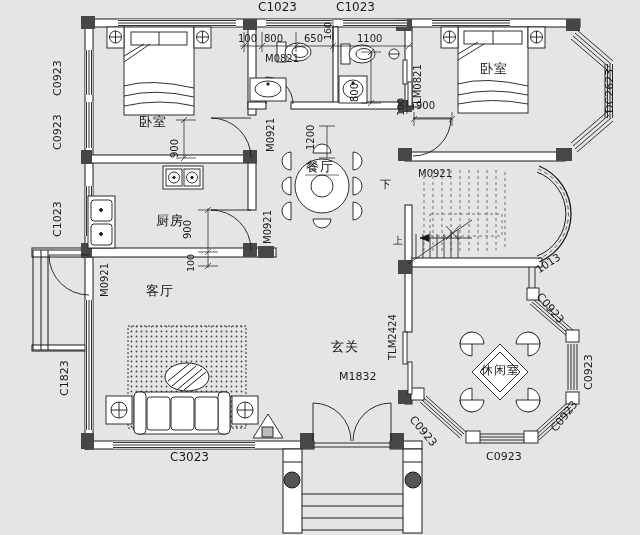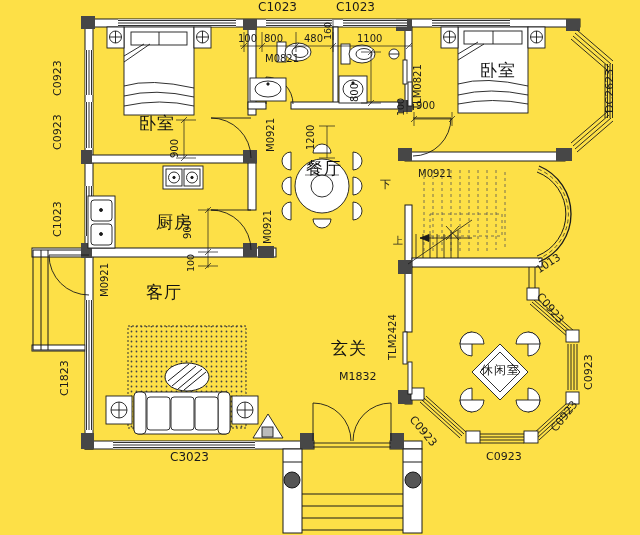--- a/index.html
+++ b/index.html
@@ -1,21 +1,21 @@
 <!DOCTYPE html>
 <html><head>
 <meta charset="utf-8">
 <style>
   html,body{margin:0;padding:0;background:#fff;}
-  #stage{position:relative;width:640px;height:535px;background:#fde047;overflow:hidden;
+  #stage{position:relative;width:640px;height:535px;background:#e5e5e5;overflow:hidden;
          font-family:"DejaVu Sans",sans-serif;}
   svg{position:absolute;left:0;top:0;}
   .lbl{position:absolute;font:11px "DejaVu Sans",sans-serif;color:#1a1a1a;line-height:1;white-space:nowrap;}
   .s10{font-size:10px;} .s9{font-size:9.5px;} .s12{font-size:12px;}
-  .room{font-size:17px;letter-spacing:1px;color:#111;}
+  .room{font-size:13px;letter-spacing:1px;color:#111;}
   .v{transform:rotate(-90deg);transform-origin:0 0;}
   .dne{transform:rotate(50deg);transform-origin:0 0;}
   .dse{transform:rotate(-52deg);transform-origin:0 0;}
   .dsw{transform:rotate(50deg);transform-origin:0 0;}
   .d1013{transform:rotate(-33deg);transform-origin:0 0;font-size:10.5px;}
   .watermark{position:absolute;left:220px;top:236px;font-size:46px;letter-spacing:5px;
              font-family:"DejaVu Serif",serif;color:#d93025;opacity:.88;font-weight:bold;}
 </style>
 </head>
 <body>
@@ -454,21 +454,21 @@
     <line x1="333" y1="20" x2="333" y2="40"></line>
     <line x1="407" y1="100" x2="407" y2="114"></line>
   </g>
 </svg>
 
   <span class="lbl s12" style="left:258px;top:1px">C1023</span>
   <span class="lbl s12" style="left:336px;top:1px">C1023</span>
   <span class="lbl s10" style="left:265px;top:54px">M0821</span>
   <span class="lbl s10" style="left:238px;top:34px">100</span>
   <span class="lbl s10" style="left:264px;top:34px">800</span>
-  <span class="lbl s10" style="left:304px;top:34px">480</span>
+  <span class="lbl s10" style="left:304px;top:34px">650</span>
   <span class="lbl s10" style="left:357px;top:34px">1100</span>
   <span class="lbl s10" style="left:416px;top:101px">900</span>
   <span class="lbl s10" style="left:418px;top:169px">M0921</span>
   <span class="lbl" style="left:380px;top:179px">下</span>
   <span class="lbl s10" style="left:393px;top:236px">上</span>
   <span class="lbl s12" style="left:170px;top:451px">C3023</span>
   <span class="lbl" style="left:486px;top:451px">C0923</span>
   <span class="lbl" style="left:339px;top:371px">M1832</span>
 
   <span class="lbl room" style="left:139px;top:115px">卧室</span>

